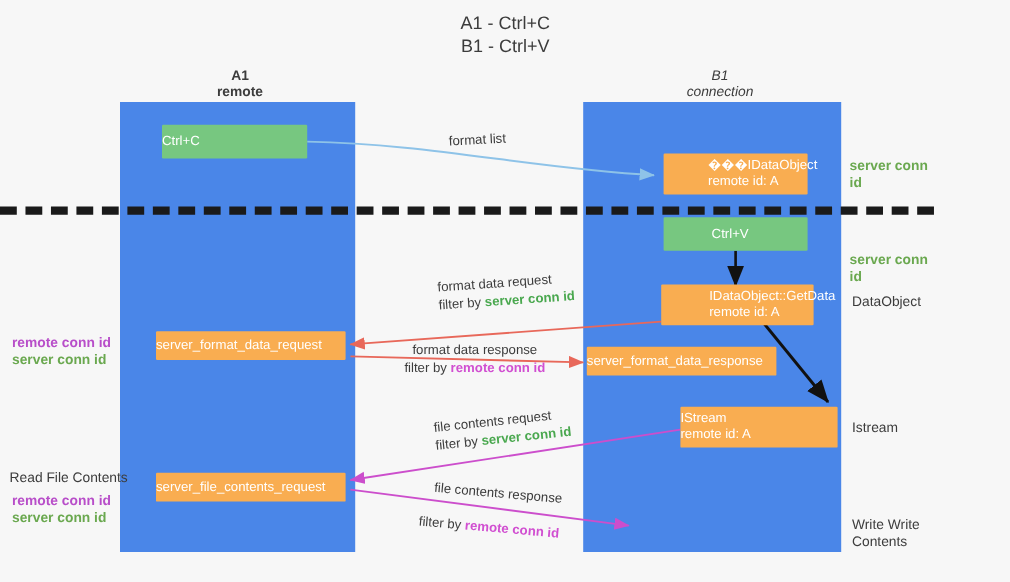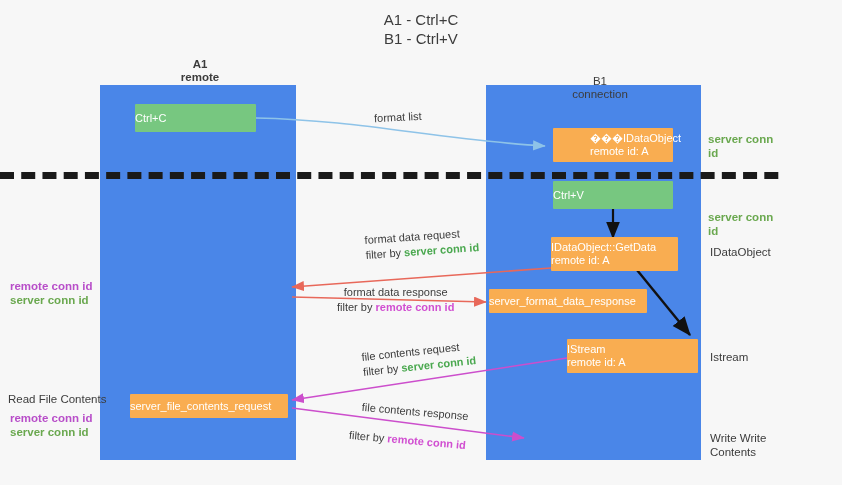--- a/index.html
+++ b/index.html
@@ -96,21 +96,21 @@
 <div id="root">
 
   <div class="title">A1 - Ctrl+C
 B1 - Ctrl+V</div>
 
   <div class="lane" style="left:100px; top:85px; width:196px; height:375px;"></div>
   <div class="lane" style="left:486px; top:85px; width:215px; height:375px;"></div>
 
   <div class="lane-label" style="left:140px; top:58px; width:120px;font-weight:bold;">A1
 remote</div>
-  <div class="lane-label" style="left:540px; top:75px; width:120px;">B1
+  <div class="lane-label" style="left:540px; top:58px; width:120px;font-style:italic;">B1
 connection</div>
 
   <svg class="overlay">
     <defs>
       <marker id="ah-blue" markerWidth="9" markerHeight="9" refX="7.5" refY="3.2" orient="auto">
         <path d="M0,0 L8,3.2 L0,6.4 z" fill="#8ec3e8"></path>
       </marker>
       <marker id="ah-red" markerWidth="9" markerHeight="9" refX="7.5" refY="3.2" orient="auto">
         <path d="M0,0 L8,3.2 L0,6.4 z" fill="#e8685a"></path>
       </marker>
@@ -141,34 +141,37 @@
 
   <div class="node green" style="left:135px; top:104px; width:121px; height:28px;">
     <span class="l1">Ctrl+C</span>
   </div>
 
   <div class="node orange" style="left:553px; top:128px; width:120px; height:34px;padding-left:37px;">
     <span class="l1">���IDataObject</span>
     <span class="l2">remote id: A</span>
   </div>
 
-  <div class="node green" style="left:553px; top:181px; width:120px; height:28px;">
+  <div class="node green" style="left:553px; top:181px; width:120px; height:28px;padding-left:40px;">
     <span class="l1">Ctrl+V</span>
   </div>
 
-  <div class="node orange" style="left:551px; top:237px; width:127px; height:34px;">
+  <div class="node orange" style="left:551px; top:237px; width:127px; height:34px;padding-left:40px;">
     <span class="l1">IDataObject::GetData</span>
     <span class="l2">remote id: A</span>
   </div>
 
   <div class="node orange" style="left:567px; top:339px; width:131px; height:34px;">
     <span class="l1">IStream</span>
     <span class="l2">remote id: A</span>
   </div>
 
+  <div class="node orange" style="left:130px; top:276px; width:158px; height:24px;">
+    <span class="l1">server_format_data_request</span>
+  </div>
 
   <div class="node orange" style="left:130px; top:394px; width:158px; height:24px;">
     <span class="l1">server_file_contents_request</span>
   </div>
 
   <div class="node orange" style="left:489px; top:289px; width:158px; height:24px;">
     <span class="l1">server_format_data_response</span>
   </div>
 
 
@@ -199,21 +202,21 @@
 
   <div class="edge-label" style="left:350px; top:404px; transform:rotate(5deg);">
     <div style="text-align:right;">file contents response</div>
     <div style="margin-top:14px;">
       <span>filter by </span><span class="magenta">remote conn id</span>
     </div>
   </div>
 
   <div class="side-label green" style="left:708px; top:132px;">server conn id</div>
   <div class="side-label green" style="left:708px; top:210px;">server conn id</div>
-  <div class="side-label dark" style="left:710px; top:245px;">IDataObject</div>
+  <div class="side-label dark" style="left:710px; top:245px;">DataObject</div>
   <div class="side-label dark" style="left:710px; top:350px;">Istream</div>
   <div class="side-label dark" style="left:710px; top:431px;">Write Write Contents</div>
 
   <div class="conn-pair" style="left:10px; top:279px;">
     <span class="remote">remote conn id</span>
     <span class="server">server conn id</span>
   </div>
 
   <div class="side-label dark" style="left:8px; top:392px;">Read File Contents</div>
 

